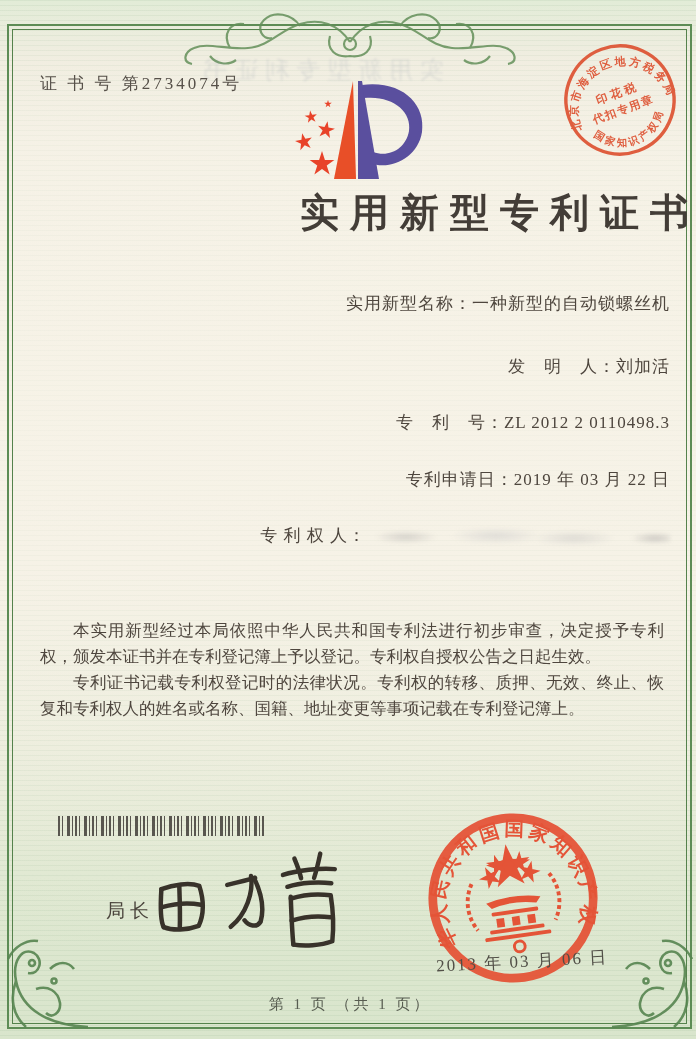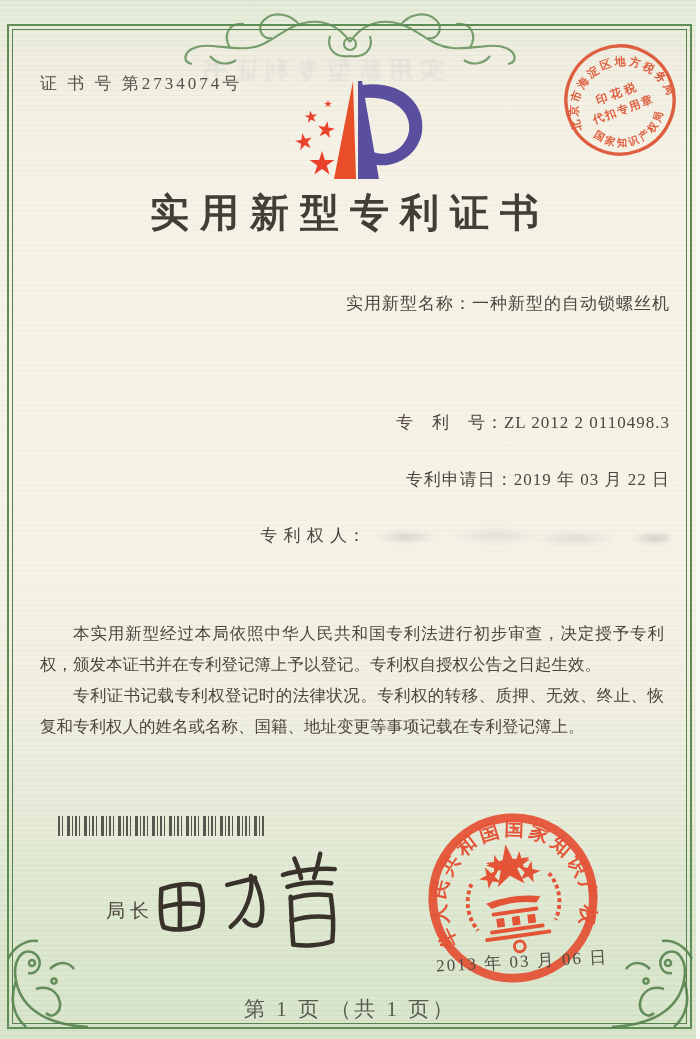--- a/index.html
+++ b/index.html
@@ -16,51 +16,51 @@
   .edge-strip{position:absolute;right:0;top:0;width:4px;height:100%;background:#fbfaf5;}
   .frame-outer{position:absolute;top:24px;left:7px;right:8px;bottom:10px;border:2px solid #5d8c55;}
   .frame-inner{position:absolute;top:29px;left:12px;right:13px;bottom:15px;border:1px solid #55804b;border-color:#55824c;}
   .ghost-title{
     position:absolute;top:54px;left:190px;width:260px;text-align:center;
     font-size:24px;letter-spacing:7px;color:#7d8aa0;opacity:0.16;
     transform:scaleX(-1);filter:blur(1px);
   }
   .cert-number{position:absolute;left:40px;top:72px;font-size:17px;letter-spacing:3px;color:#565049;}
   .title{
-    position:absolute;left:0;right:0;top:186px;text-align:center;
+    position:absolute;left:0;right:0;top:186px;text-align:right;
     font-size:39px;font-weight:600;letter-spacing:11px;color:#433d37;
   }
   .field{position:absolute;left:40px;width:630px;font-size:17px;color:#4e463e;letter-spacing:1px;white-space:nowrap;text-align:right;}
   .redacted-blur{
     display:inline-block;vertical-align:middle;width:300px;height:24px;margin-left:4px;border-radius:4px;
     background:
       radial-gradient(ellipse 45px 9px at 12% 50%, rgba(125,122,128,0.28), rgba(0,0,0,0) 70%),
       radial-gradient(ellipse 60px 11px at 42% 45%, rgba(215,213,210,0.75), rgba(0,0,0,0) 75%),
       radial-gradient(ellipse 55px 10px at 68% 55%, rgba(205,203,200,0.6), rgba(0,0,0,0) 75%),
       radial-gradient(ellipse 35px 8px at 95% 55%, rgba(115,112,118,0.33), rgba(0,0,0,0) 70%);
     filter:blur(2px);
   }
-  .body-text{position:absolute;left:40px;top:618px;width:624px;font-size:16.5px;line-height:31px;color:#4e463e;text-align:justify;}
+  .body-text{position:absolute;left:40px;top:618px;width:624px;font-size:16.5px;line-height:26px;color:#4e463e;text-align:justify;}
   .body-text p{margin:0;text-indent:2em;}
   .barcode{
     position:absolute;left:58px;top:816px;width:206px;height:20px;
     background-image:repeating-linear-gradient(90deg,
       #403c37 0px,#403c37 2px, rgba(0,0,0,0) 2px, rgba(0,0,0,0) 4px,
       #403c37 4px,#403c37 5px, rgba(0,0,0,0) 5px, rgba(0,0,0,0) 9px,
       #403c37 9px,#403c37 12px, rgba(0,0,0,0) 12px, rgba(0,0,0,0) 14px,
       #403c37 14px,#403c37 15px, rgba(0,0,0,0) 15px, rgba(0,0,0,0) 17px);
     opacity:0.85;
   }
   .commissioner{position:absolute;left:106px;top:898px;font-size:19px;letter-spacing:5px;color:#4a443c;font-family:Liberation Serif, serif;}
   .signature{position:absolute;left:148px;top:850px;width:210px;height:110px;transform:rotate(-2deg);}
   .agency-seal{position:absolute;left:425px;top:810px;width:176px;height:176px;transform:rotate(-8deg);opacity:0.93;}
   .seal-date{position:absolute;left:436px;top:950px;font-size:17px;letter-spacing:2px;color:#514f47;transform:rotate(-3deg);}
   .tax-stamp{position:absolute;left:560px;top:40px;width:120px;height:120px;transform:rotate(-20deg);opacity:0.9;}
   .sipo-logo{position:absolute;left:278px;top:76px;width:150px;height:110px;}
-  .footer{position:absolute;left:0;right:0;top:995px;text-align:center;font-size:21px;letter-spacing:3px;color:#575c50;}
+  .footer{position:absolute;left:0;right:0;top:995px;text-align:center;font-size:15px;letter-spacing:3px;color:#575c50;}
   .top-ornament{position:absolute;left:170px;top:2px;width:360px;height:72px;}
   .corner-fl{position:absolute;bottom:6px;width:88px;height:104px;}
   .corner-fl.left{left:2px;}
   .corner-fl.right{right:2px;transform:scaleX(-1);}
 </style>
 </head>
 <body>
 
 <div id="page">
   <div class="paper-glow"></div>
@@ -143,20 +143,23 @@
       <use href="#star" transform="translate(48,54) scale(9) rotate(10)"></use>
       <use href="#star" transform="translate(33,41) scale(6.5) rotate(-8)"></use>
       <use href="#star" transform="translate(50,28) scale(4)"></use>
     </g>
   </svg>
 
   <div class="title">实用新型专利证书</div>
 
   <div class="field" style="top:292px">
     <span>实用新型名称：</span><span>一种新型的自动锁螺丝机</span>
+  </div>
+  <div class="field" style="top:355px">
+    <span>发　明　人：</span><span>刘加活</span>
   </div>
   <div class="field" style="top:411px">
     <span>专　利　号：</span><span>ZL 2012 2 0110498.3</span>
   </div>
   <div class="field" style="top:468px">
     <span>专利申请日：</span><span>2019 年 03 月 22 日</span>
   </div>
   <div class="field" style="top:524px">
     <span>专 利 权 人：</span><span class="redacted-blur"></span>
   </div>

